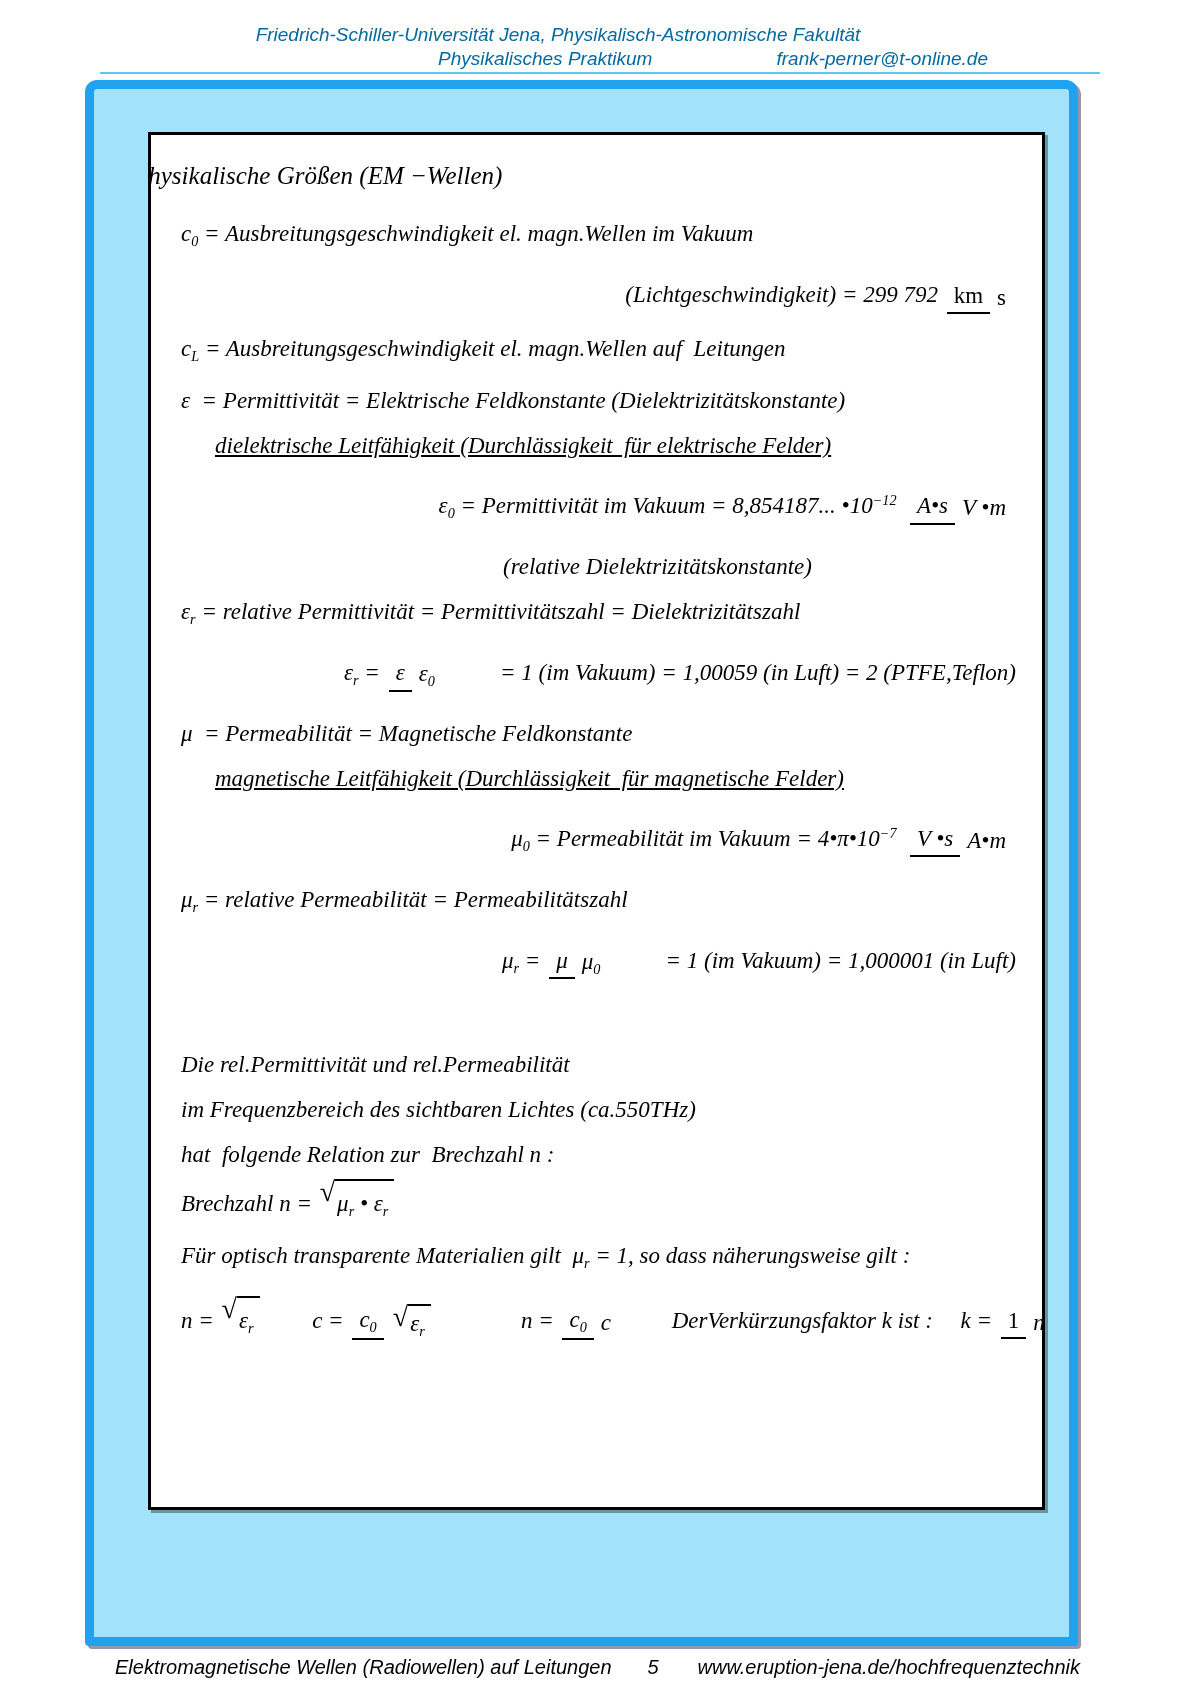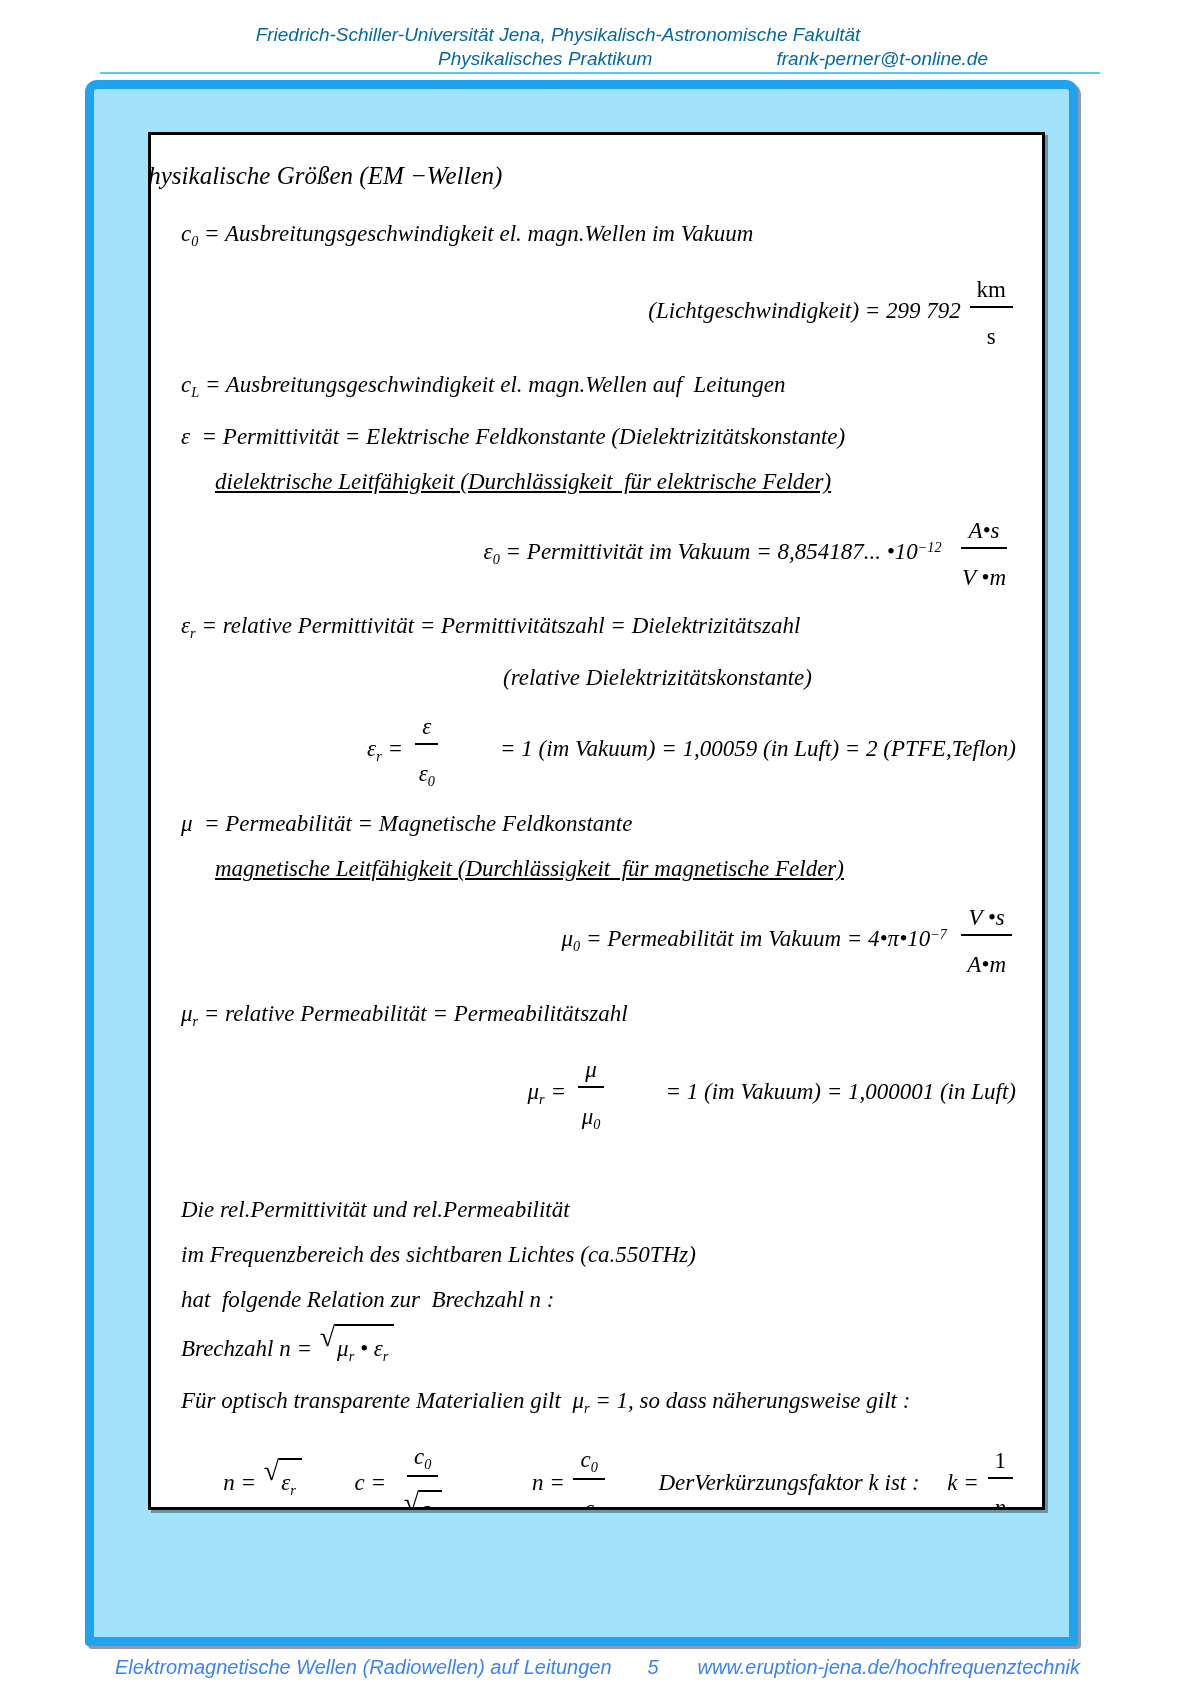--- a/index.html
+++ b/index.html
@@ -41,31 +41,31 @@
   .fline.mt-b{margin-top:46px;}
   .fline.ind-1{margin-left:34px;text-decoration:underline;}
   .fline.ind-2{margin-left:322px;}
   .fline.ind-licht{margin-left:230px;}
 
   .m-it{font-style:italic;}
   .m-rm{font-style:normal;}
   .m-sub{font-size:.62em;vertical-align:-.35em;}
   .m-sup{font-size:.62em;vertical-align:.55em;}
   .m-sp{display:inline-block;}
-  .m-frac{display:inline-flex;flex-direction:column;align-items:center;
-          vertical-align:middle;margin:0 3px;line-height:1.35;gap:12px;}
+  .m-frac{display:inline-flex;flex-direction:row;align-items:center;
+          vertical-align:middle;margin:0 3px;line-height:1.35;}
   .m-num{padding:0 7px 1px 7px;border-bottom:2px solid #000;}
   .m-den{padding:1px 7px 0 7px;}
   .m-sqrt{display:inline-flex;align-items:flex-start;vertical-align:middle;margin:0 2px;}
   .m-rad{font-style:normal;font-size:1.22em;line-height:.92;}
   .m-sqc{border-top:2px solid #000;padding:2px 6px 0 2px;display:inline-block;}
 
   
   .ftr{position:absolute;left:115px;top:1656px;width:965px;display:flex;align-items:baseline;
-       font-family:"Liberation Sans",sans-serif;font-style:italic;font-size:20px;color:#3b82f6;}
+       font-family:"Liberation Sans",sans-serif;font-style:italic;font-size:20px;color:#000000;}
   .ftr-page{margin-left:36px;}
   .ftr-url{margin-left:auto;}
 </style>
 </head>
 <body>
 
 <div class="hdr">
   <div class="hdr-l1">Friedrich-Schiller-Universität Jena, Physikalisch-Astronomische Fakultät</div>
   <div class="hdr-l2">
     <span class="hdr-center">Physikalisches Praktikum</span>
@@ -83,22 +83,22 @@
             <span class="m-num"><span class="m-rm">km</span></span>
             <span class="m-den"><span class="m-rm">s</span></span>
           </span></div>
         <div class="fline"><span class="m-it">c</span><span class="m-sub">L</span><span class="m-it">&nbsp;= Ausbreitungsgeschwindigkeit el. magn.Wellen auf&nbsp; Leitungen</span></div>
         <div class="fline"><span class="m-it">ε&nbsp; = Permittivität = Elektrische Feldkonstante (Dielektrizitätskonstante)</span></div>
         <div class="fline ind-1"><span class="m-it">dielektrische Leitfähigkeit (Durchlässigkeit&nbsp; für elektrische Felder)</span></div>
         <div class="fline tall"><span class="m-it">ε</span><span class="m-sub">0</span><span class="m-it">&nbsp;= Permittivität im Vakuum = 8,854187... •10</span><span class="m-sup">−12</span><span class="m-sp" style="width: 0.45em;"></span><span class="m-frac">
             <span class="m-num"><span class="m-it">A•s</span></span>
             <span class="m-den"><span class="m-it">V •m</span></span>
           </span></div>
+        <div class="fline ind-2"><span class="m-it">(relative Dielektrizitätskonstante)</span></div>
         <div class="fline"><span class="m-it">ε</span><span class="m-sub">r</span><span class="m-it">&nbsp;= relative Permittivität = Permittivitätszahl = Dielektrizitätszahl</span></div>
-        <div class="fline ind-2"><span class="m-it">(relative Dielektrizitätskonstante)</span></div>
         <div class="fline tall"><span class="m-it">ε</span><span class="m-sub">r</span><span class="m-it">&nbsp;= </span><span class="m-frac">
             <span class="m-num"><span class="m-it">ε</span></span>
             <span class="m-den"><span class="m-it">ε</span><span class="m-sub">0</span></span>
           </span><span class="m-sp" style="width: 2.4em;"></span><span class="m-it">= 1 (im Vakuum) = 1,00059 (in Luft) = 2 (PTFE,Teflon)</span></div>
         <div class="fline"><span class="m-it">μ&nbsp; = Permeabilität = Magnetische Feldkonstante</span></div>
         <div class="fline ind-1"><span class="m-it">magnetische Leitfähigkeit (Durchlässigkeit&nbsp; für magnetische Felder)</span></div>
         <div class="fline tall"><span class="m-it">μ</span><span class="m-sub">0</span><span class="m-it">&nbsp;= Permeabilität im Vakuum = 4•π•10</span><span class="m-sup">−7</span><span class="m-sp" style="width: 0.45em;"></span><span class="m-frac">
             <span class="m-num"><span class="m-it">V •s</span></span>
             <span class="m-den"><span class="m-it">A•m</span></span>
           </span></div>

